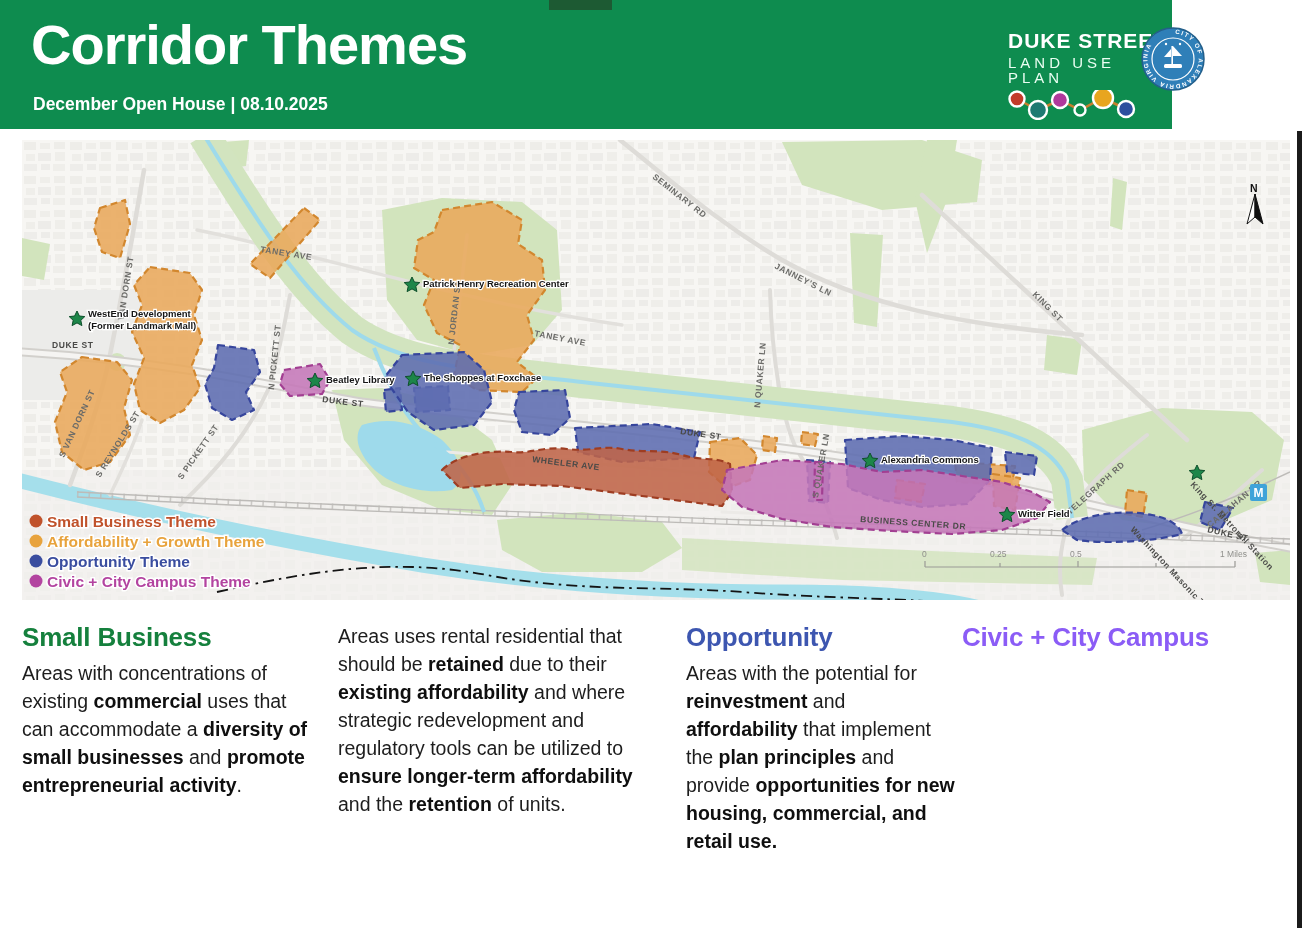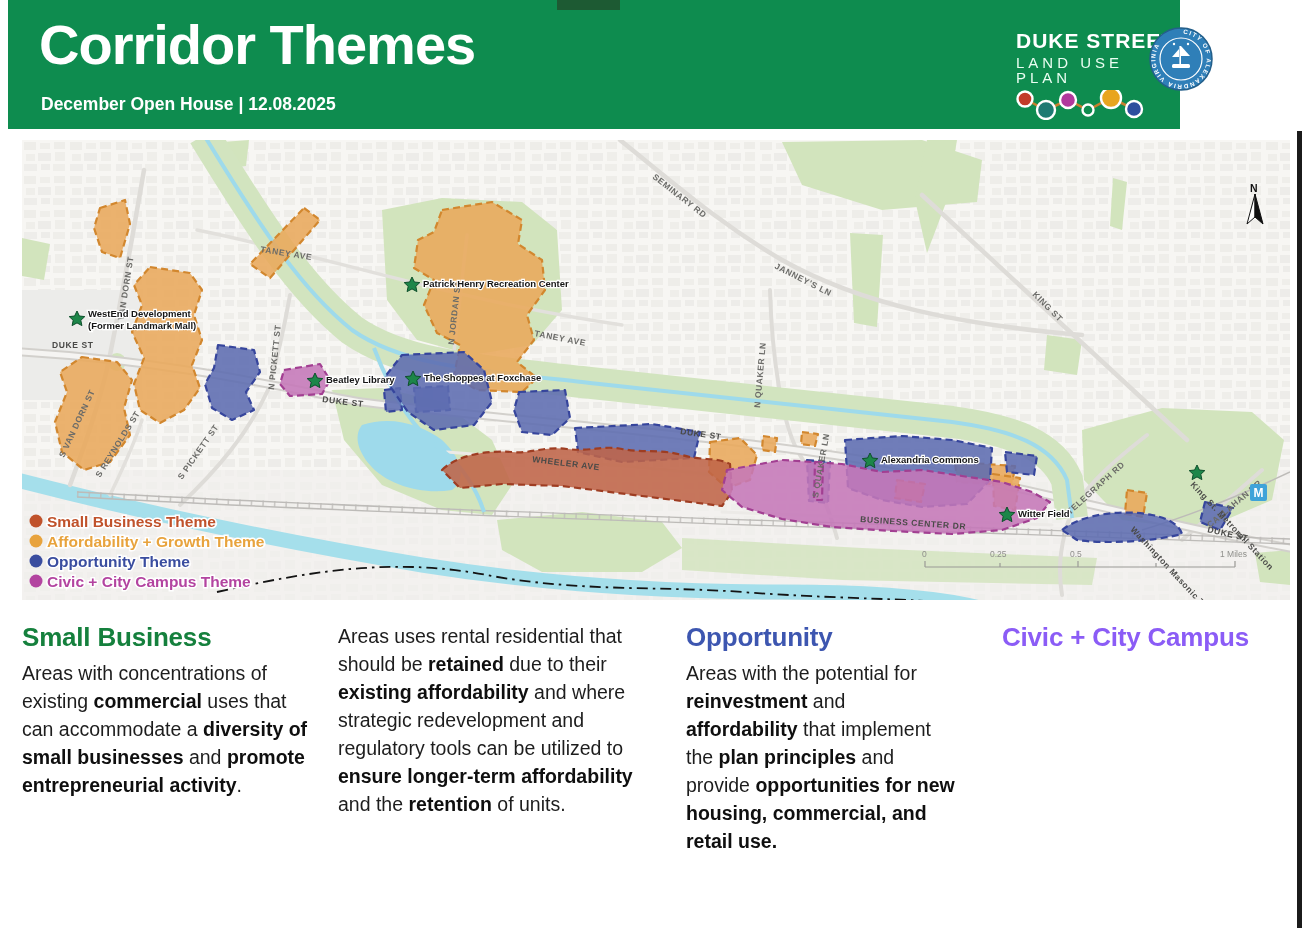--- a/index.html
+++ b/index.html
@@ -1,20 +1,20 @@
 <!DOCTYPE html>
 <html><head>
 <meta charset="utf-8">
 <style>
   html,body{margin:0;padding:0;background:#ffffff;}
   .slide{position:relative;width:1304px;height:928px;background:#ffffff;overflow:hidden;
          font-family:"Liberation Sans",sans-serif;}
 
   
-  .hdr{position:absolute;left:8px;top:0;width:1172px;height:129px;background:#0e8c4f;}
+  .hdr{position:absolute;left:0;top:0;width:1172px;height:129px;background:#0e8c4f;}
   .hdr-tab{position:absolute;left:549px;top:0;width:63px;height:10px;background:#1d5a33;}
   .hdr-title{position:absolute;left:31px;top:14px;color:#ffffff;font-size:56px;font-weight:800;
              letter-spacing:-1px;line-height:1.1;}
   .hdr-sub{position:absolute;left:33px;top:94px;color:#ffffff;font-size:17.5px;font-weight:700;}
   .dsp{position:absolute;left:1008px;top:30px;color:#fff;line-height:1;}
   .dsp-1{font-size:21px;font-weight:800;letter-spacing:1px;}
   .dsp-2{font-size:15px;font-weight:400;letter-spacing:4px;margin-top:4px;color:#eafef2;}
   .dsp-dots{margin-top:5px;}
   .seal{position:absolute;left:1140px;top:26px;}
   .hdr-div{position:absolute;left:1211px;top:38px;width:2px;height:48px;background:rgba(255,255,255,.75);}
@@ -32,35 +32,35 @@
   .sclabel{font-size:8.5px;fill:#8f8f8b;}
   .theme-poly{stroke-dasharray:7 4.2;stroke-width:2.2;stroke-linejoin:round;fill-opacity:.88;}
 
   .edge-line{position:absolute;left:1297px;top:131px;width:5px;height:797px;background:#1b1b1b;}
 
   
   .themes{position:absolute;left:0;top:622px;width:1304px;display:flex;padding-left:22px;box-sizing:border-box;}
   .theme{flex:none;}
   .theme:nth-child(1){width:298px;margin-right:18px;}
   .theme:nth-child(2){width:312px;margin-right:36px;}
-  .theme:nth-child(3){width:276px;margin-right:40px;}
+  .theme:nth-child(3){width:276px;}
   .theme:nth-child(4){width:292px;}
   .theme-title{font-size:26px;font-weight:800;margin:0 0 6px 0;letter-spacing:-.2px;}
   .theme-body{font-size:19.5px;line-height:1.44;color:#1d1d1d;margin:0;}
   .theme-body b{color:#0f0f0f;}
 </style>
 </head>
 <body>
 
 <div class="slide">
 
   <div class="hdr">
     <div class="hdr-tab"></div>
     <div class="hdr-title">Corridor Themes</div>
-    <div class="hdr-sub">December Open House | 12.08.2025</div>
+    <div class="hdr-sub">December Open House | 08.10.2025</div>
 
     <div class="dsp">
       <div class="dsp-1">DUKE STREET</div>
       <div class="dsp-2">LAND USE PLAN</div>
       <svg class="dsp-dots" width="132" height="30" viewBox="0 0 132 30">
         <polyline points="9,9 30,20 52,10 72,20 95,8 118,19" fill="none" stroke="#c77f2e" stroke-width="2.5"></polyline>
         <circle class="logo-dot" cx="9" cy="9" r="7.5" stroke="#ffffff" stroke-width="2.4" fill="#c23b2a"></circle>
         <circle class="logo-dot" cx="30" cy="20" r="9" stroke="#ffffff" stroke-width="2.4" fill="#1e7a72"></circle>
         <circle class="logo-dot" cx="52" cy="10" r="8" stroke="#ffffff" stroke-width="2.4" fill="#b0399c"></circle>
         <circle class="logo-dot" cx="72" cy="20" r="5.5" stroke="#ffffff" stroke-width="2.4" fill="#0e8c4f"></circle>

